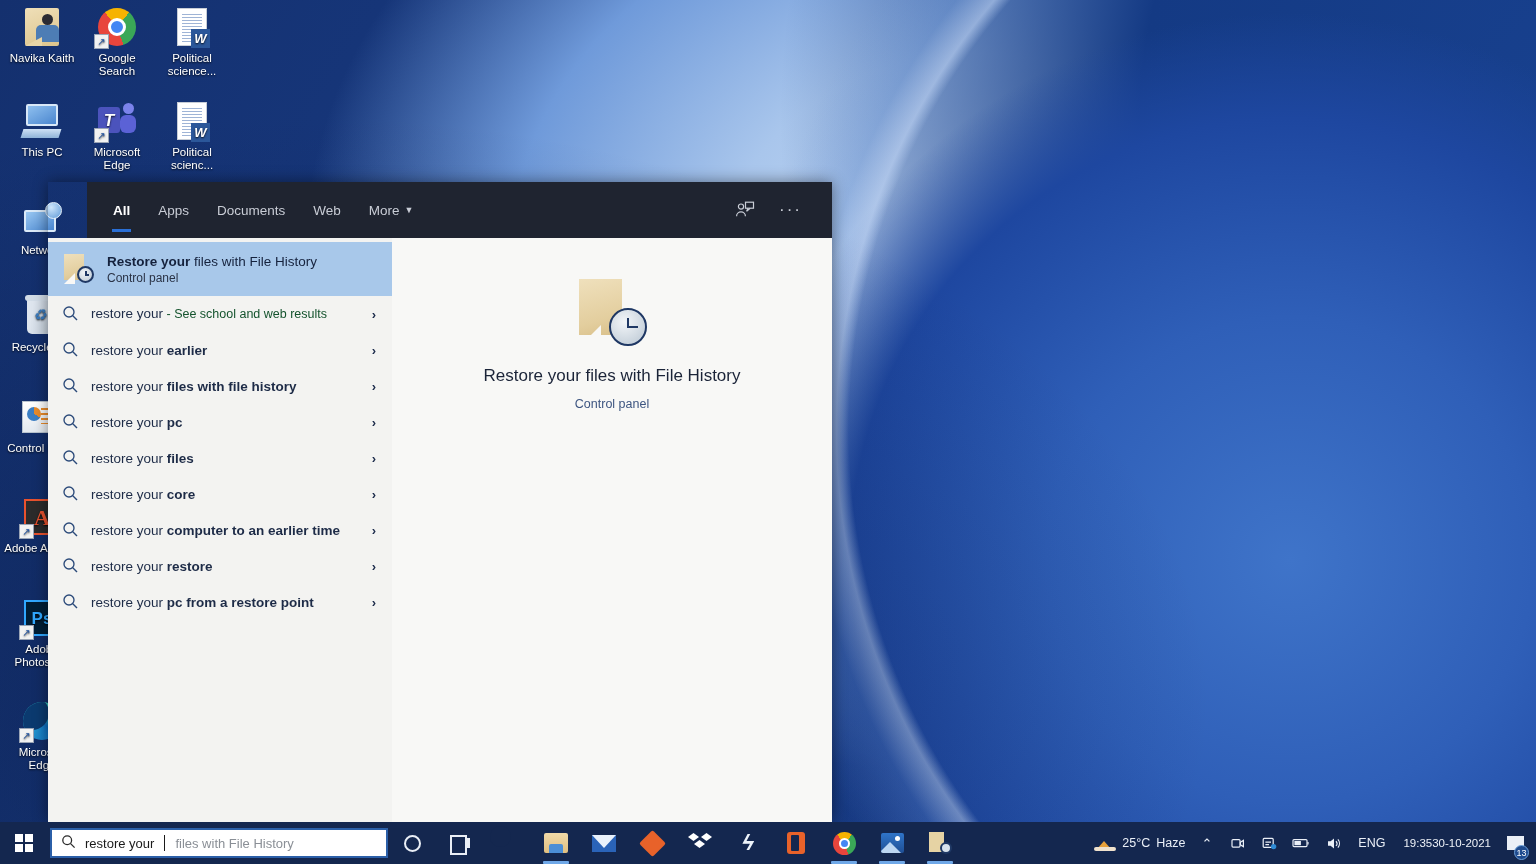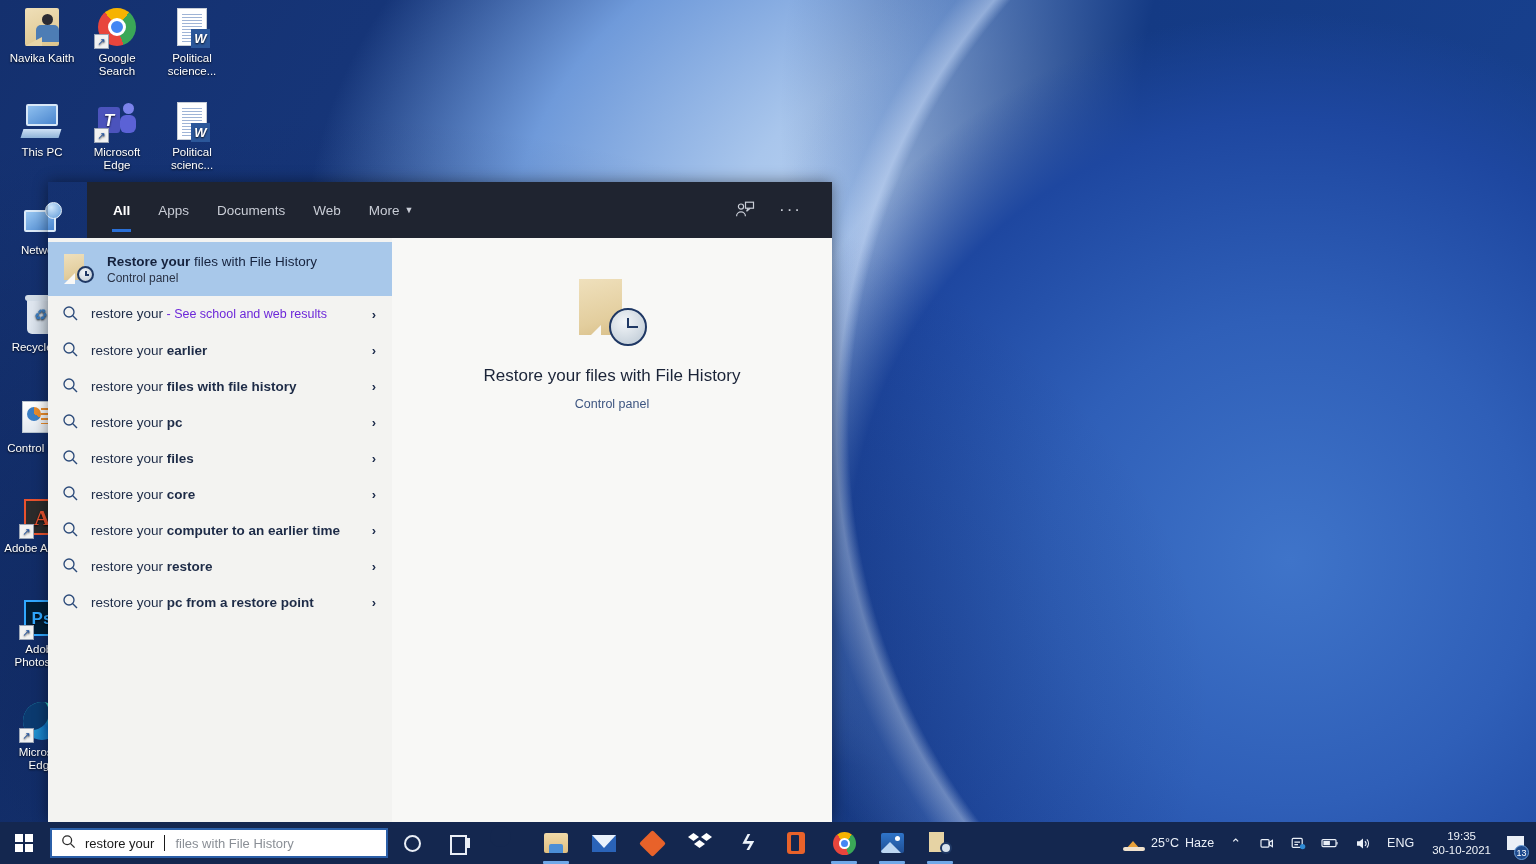--- a/index.html
+++ b/index.html
@@ -135,21 +135,21 @@
   .bm-title b { font-weight: bold; }
   .bm-sub { font-size: 12px; color: #2a3346; margin-top: 2px; }
 
   .sugg-row {
     display: flex; align-items: center; gap: 11px;
     padding: 9px 12px 9px 14px; min-height: 36px;
   }
   .sugg-row .mag { flex: none; width: 18px; height: 18px; color: #2b4a7a; }
   .sugg-text { flex: 1; font-size: 13.5px; color: #1d2b47; line-height: 17px; }
   .sugg-text b { font-weight: bold; }
-  .sugg-text .muted { color: #6d28d9; font-size: 12.5px; }
+  .sugg-text .muted { color: #14532d; font-size: 12.5px; }
   .chev { flex: none; color: #1b2a4a; font-size: 13px; font-weight: bold; padding-right: 4px; }
 
   #preview-col {
     flex: 1; background: #f8f8f6;
     display: flex; flex-direction: column; align-items: center;
     padding-top: 40px;
   }
   .pv-icon { width: 70px; height: 70px; position: relative; margin-bottom: 18px; }
   .pv-title { font-size: 17px; color: #1b2438; }
   .pv-sub { font-size: 12.5px; color: #3d5580; margin-top: 11px; }
@@ -225,21 +225,21 @@
   .g-fh .c{position:absolute;right:0;bottom:0;width:12px;height:12px;border-radius:50%;background:#d8e2ec;border:2px solid #1f3864;}
 
   
   #tray { margin-left: auto; display: flex; align-items: center; height: 42px; padding-right: 6px; gap: 0; }
   .tray-item { display: flex; align-items: center; height: 42px; padding: 0 7px; color: #eaeff7; font-size: 12.5px; }
   .weather-ico { width: 22px; height: 16px; position: relative; margin-right: 6px; }
   .weather-ico::before { content:""; position:absolute; left:3px; bottom:2px; width:0;height:0;
     border-left:7px solid transparent;border-right:7px solid transparent;border-bottom:8px solid #e8a13a; }
   .weather-ico::after { content:""; position:absolute; left:0; bottom:0; width:22px; height:4px; background:#f0e2cd; border-radius:2px; }
   .tray-glyph { width: 20px; height: 20px; color: #eaeff7; display:flex;align-items:center;justify-content:center; }
-  #clock { display: flex; flex-direction: column; align-items: center; justify-content: center;
+  #clock { display: flex; flex-direction: row; align-items: center; justify-content: center;
     color: #eef2f8; font-size: 11.5px; line-height: 14px; padding: 0 9px; height: 42px; }
   #notif { width: 30px; height: 42px; display: flex; align-items: center; justify-content: center; position: relative; }
   .notif-box { width: 17px; height: 14px; border: 2px solid #eaeff7; background: #eaeff7; }
   .notif-badge { position: absolute; right: 1px; bottom: 4px; min-width: 15px; height: 15px;
     border-radius: 50%; background: #1f4b8f; border: 1px solid #6d9fd8; color: #fff;
     font-size: 9px; display: flex; align-items: center; justify-content: center; }
 </style>
 </head>
 <body>
 

